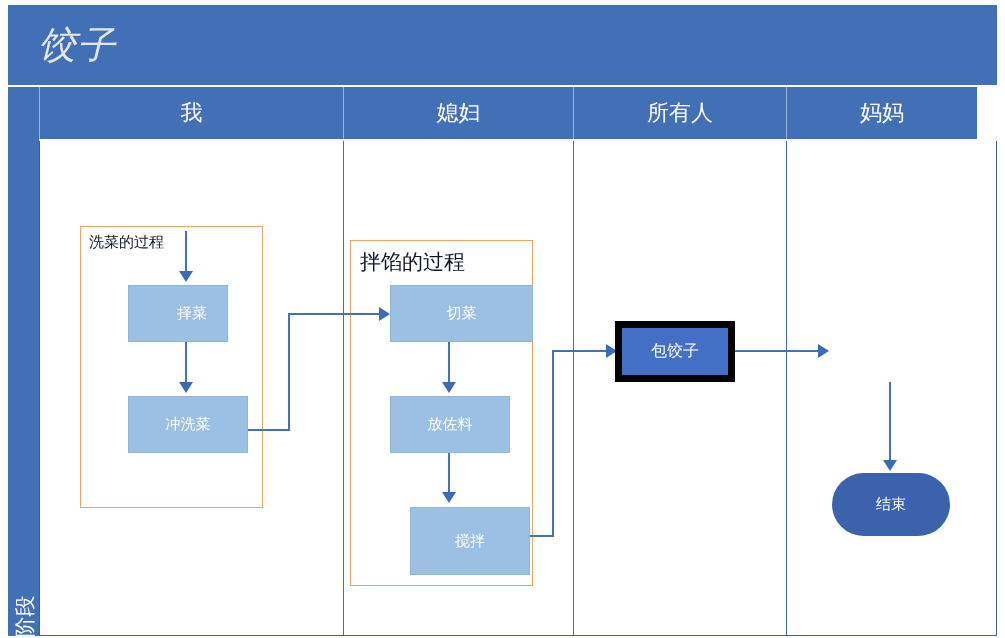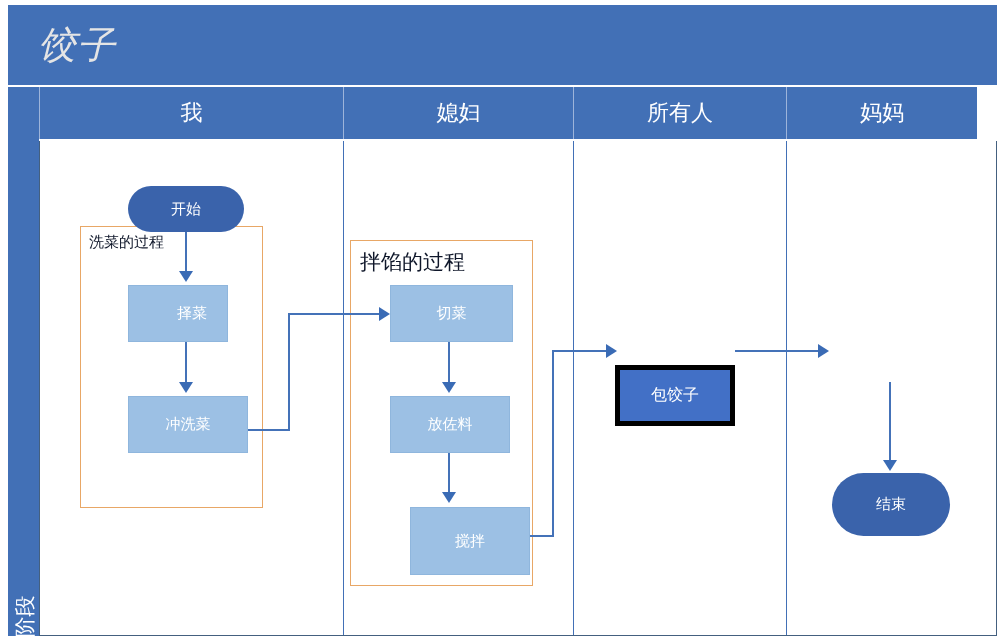--- a/index.html
+++ b/index.html
@@ -136,23 +136,22 @@
     border-radius: 999px;
     font-size: 15px;
   }
   .node.process-light {
     background: #9cc0e4;
     border: 1px solid #8fb6dd;
     font-size: 15px;
   }
   .node.process-dark {
     background: #4270c6;
-    border: 5px solid #000000;
+    border: 7px solid #000000;
     font-size: 16px;
-    margin-top: 44px;
   }
 
   
   .conn {
     position: absolute;
     background: #4472b8;
   }
   .conn.v { width: 2px; }
   .conn.h { height: 2px; }
 
@@ -223,27 +222,26 @@
   <div class="conn v" style="left:544px; top:345px; height:187px;"></div>
   <div class="conn h" style="left:544px; top:345px; width:60px;"></div>
   <div class="arrow right" style="left:598px; top:339px;"></div>
 
   <div class="conn h" style="left:727px; top:345px; width:88px;"></div>
   <div class="arrow right" style="left:810px; top:339px;"></div>
 
   <div class="conn v" style="left:881px; top:377px; height:83px;"></div>
   <div class="arrow down" style="left:875px; top:455px;"></div>
 
-  <div class="node terminator" style="left:120px; top:181px; width:116px; height:46px;">开始</div>
 
   <div class="node process-light" style="left:120px; top:280px; width:100px; height:57px;padding-left:28px;">择菜</div>
 
   <div class="node process-light" style="left:120px; top:391px; width:120px; height:57px;">冲洗菜</div>
 
-  <div class="node process-light" style="left:382px; top:280px; width:123px; height:57px;">切菜</div>
+  <div class="node process-light" style="left:382px; top:280px; width:143px; height:57px;">切菜</div>
 
   <div class="node process-light" style="left:382px; top:391px; width:120px; height:57px;">放佐料</div>
 
   <div class="node process-light" style="left:402px; top:502px; width:120px; height:68px;font-family:Liberation Serif, serif;">搅拌</div>
 
   <div class="node process-dark" style="left:607px; top:316px; width:120px; height:61px;">包饺子</div>
 
 
   <div class="node terminator" style="left:824px; top:468px; width:118px; height:63px;">结束</div>
 

